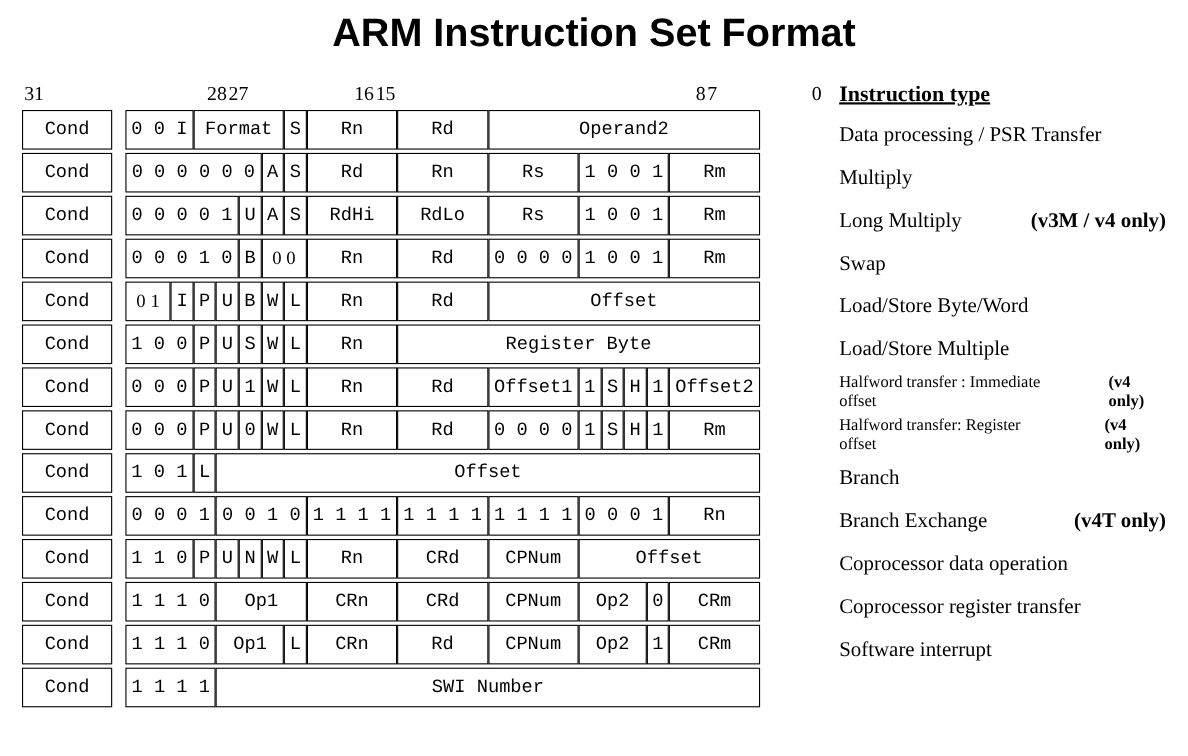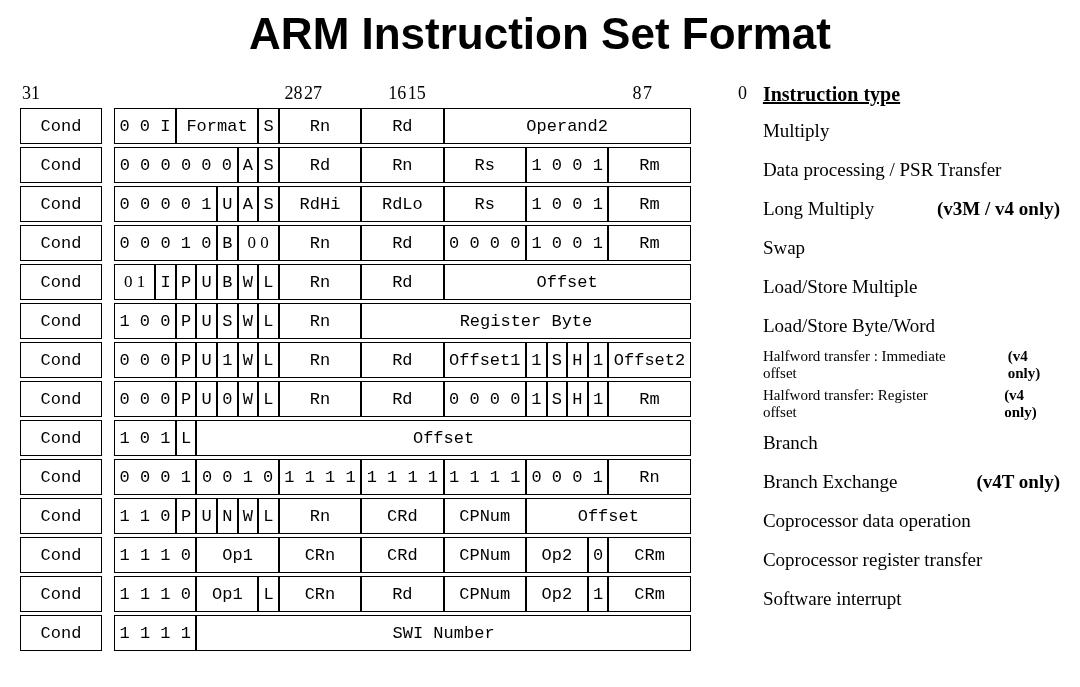--- a/index.html
+++ b/index.html
@@ -7,41 +7,41 @@
     font-family: "Times New Roman", Times, serif;
     margin: 0;
     padding: 5px 20px;
     background: #fff;
     color: #000;
   }
   h1 {
     font-family: Arial, Helvetica, sans-serif;
     font-weight: 900;
     text-align: center;
-    font-size: 44px;
+    font-size: 36px;
     margin: 4px 0 24px 0;
   }
   .layout {
     display: flex;
     gap: 10px;
     align-items: flex-start;
   }
   .grid-wrap {
     width: 740px;
   }
   .bit-header {
     display: flex;
     font-size: 18px;
     margin-bottom: 4px;
     padding: 0 2px;
   }
   .bit-header span { display: inline-block; }
   #bh31 { width: 70px; text-align: left; }
-  #bh2827 { width: 230px; text-align: right; }
-  #bh1615 { width: 170px; text-align: center; }
+  #bh2827 { width: 230px; text-align: center; }
+  #bh1615 { width: 170px; text-align: left; }
   #bh87 { width: 190px; text-align: right; padding-right: 30px;}
   #bh0 { flex: 1; text-align: right; padding-right: 4px;}
 
   .rows { display: flex; flex-direction: column; gap: 3px; }
   .row {
     display: flex;
     height: 36px;
     font-family: "Courier New", monospace;
     font-size: 17px;
   }
@@ -280,37 +280,37 @@
           <div class="b4">1 1 1 1</div>
           <div class="b24">SWI Number</div>
         </div>
       </div>
   </div>
 
   <div class="side">
     <div class="hdr">Instruction type</div>
     <div id="labels">
         <div class="lbl">
+          <span>Data processing / PSR Transfer</span>
+        </div>
+        <div class="lbl">
           <span>Multiply</span>
-        </div>
-        <div class="lbl">
-          <span>Data processing / PSR Transfer</span>
         </div>
         <div class="lbl">
           <span>Long Multiply</span>
           <span class="note">(v3M / v4 only)</span>
         </div>
         <div class="lbl">
           <span>Swap</span>
         </div>
         <div class="lbl">
+          <span>Load/Store Byte/Word</span>
+        </div>
+        <div class="lbl">
           <span>Load/Store Multiple</span>
-        </div>
-        <div class="lbl">
-          <span>Load/Store Byte/Word</span>
         </div>
         <div class="lbl small">
           <span>Halfword transfer : Immediate offset</span>
           <span class="note">(v4 only)</span>
         </div>
         <div class="lbl small">
           <span>Halfword  transfer: Register offset</span>
           <span class="note">(v4 only)</span>
         </div>
         <div class="lbl">

